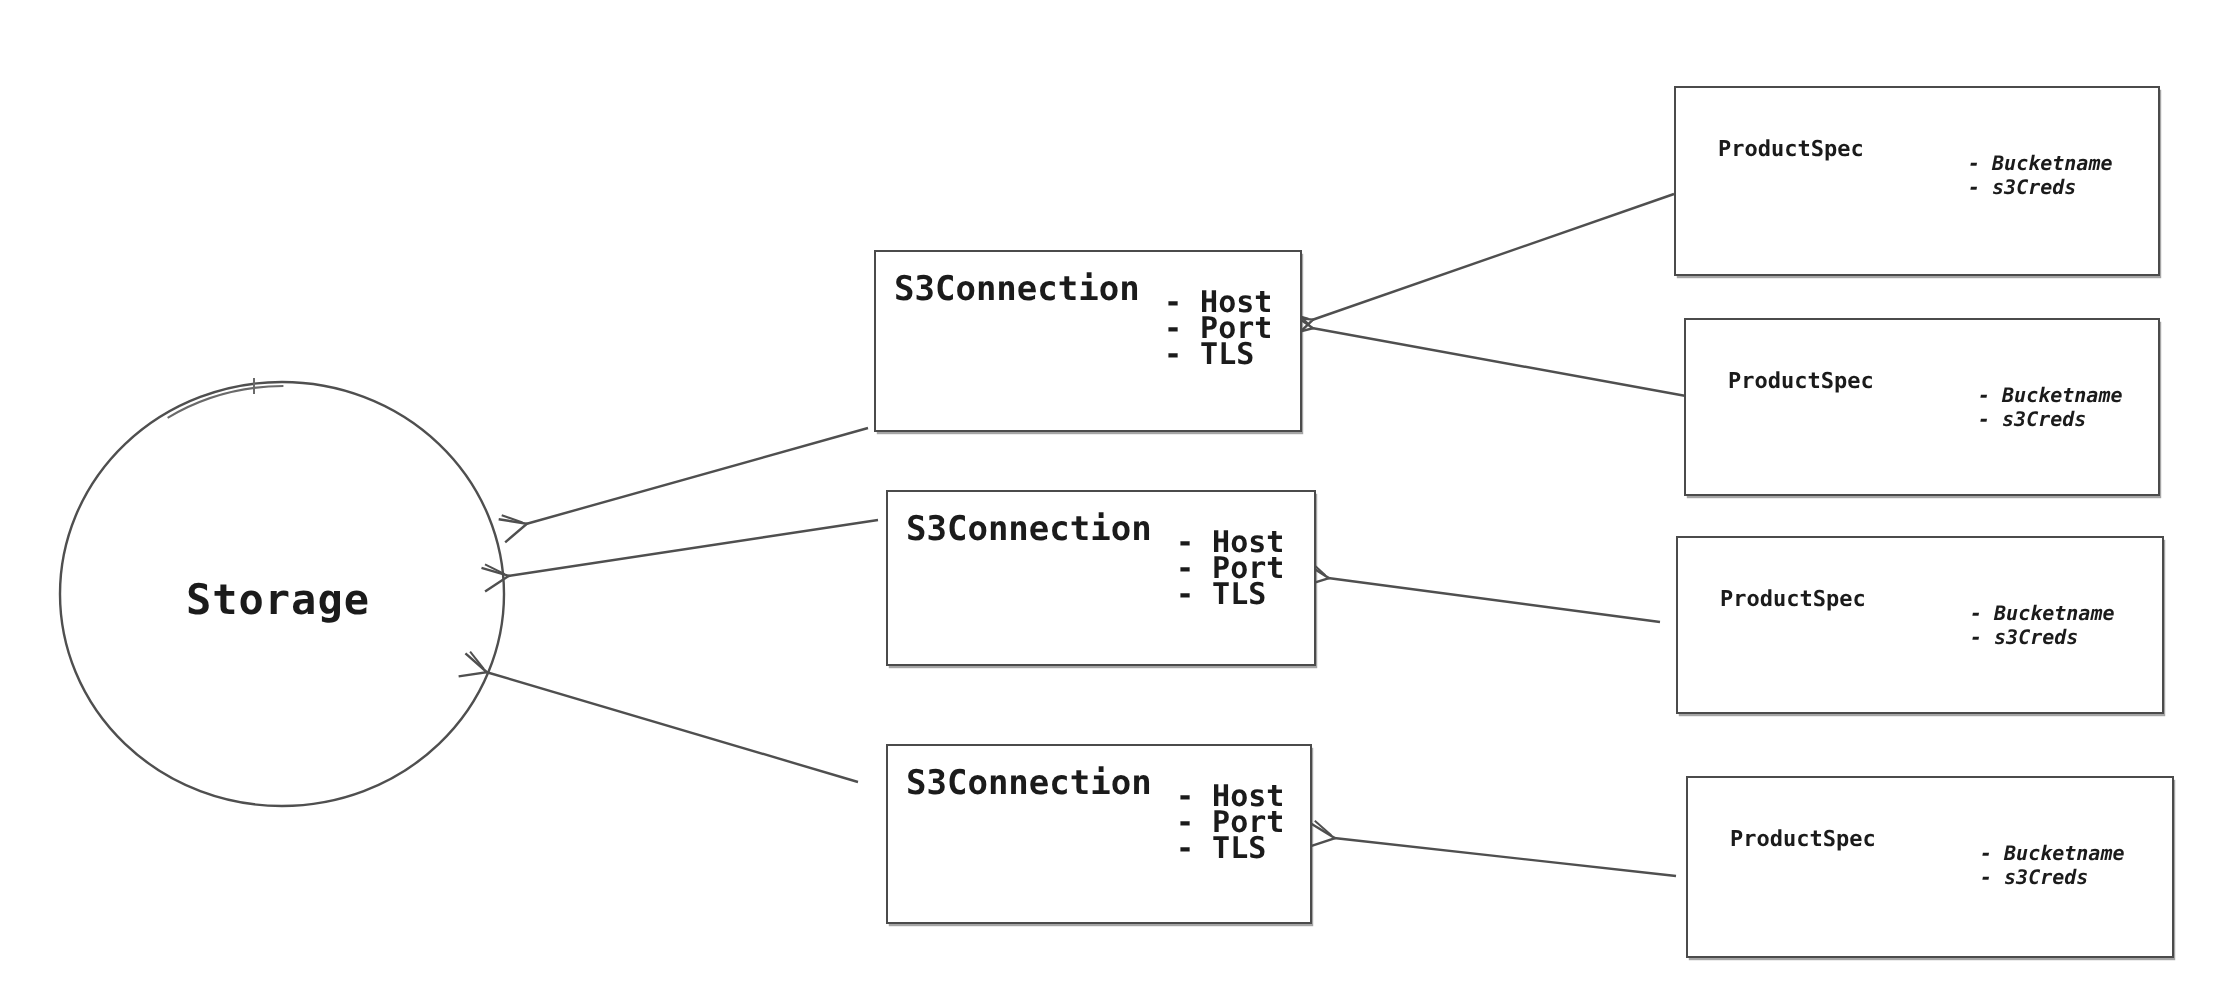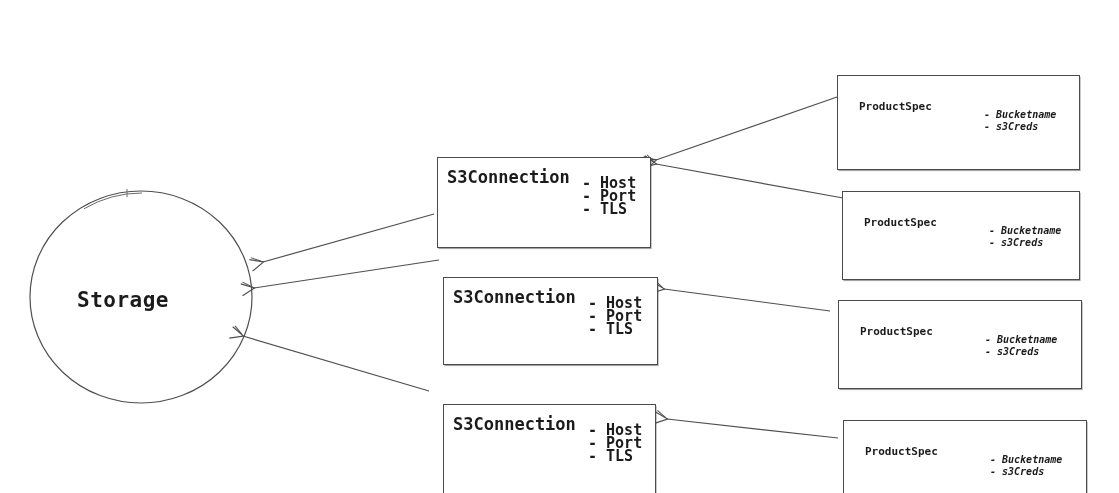--- a/index.html
+++ b/index.html
@@ -20,33 +20,33 @@
     position: absolute;
     left: 0; top: 0;
     width: 1119px;
     height: 493px;
   }
   .storage-label {
     position: absolute;
     left: 77px;
     top: 287px;
     width: 124px;
+    text-align: center;
     font-size: 21px;
     font-weight: bold;
     letter-spacing: 0.5px;
     line-height: 26px;
     white-space: nowrap;
   }
   .box {
     position: absolute;
     box-sizing: border-box;
     background: #ffffff;
     border: 1.3px solid #4b4b4b;
     box-shadow: 1px 1.5px 0 -0.4px rgba(75,75,75,0.5);
-    margin-top: 32px;
   }
   .box-title {
     position: absolute;
     font-weight: bold;
     white-space: nowrap;
   }
   .box-attrs {
     position: absolute;
     font-weight: bold;
     white-space: nowrap;

